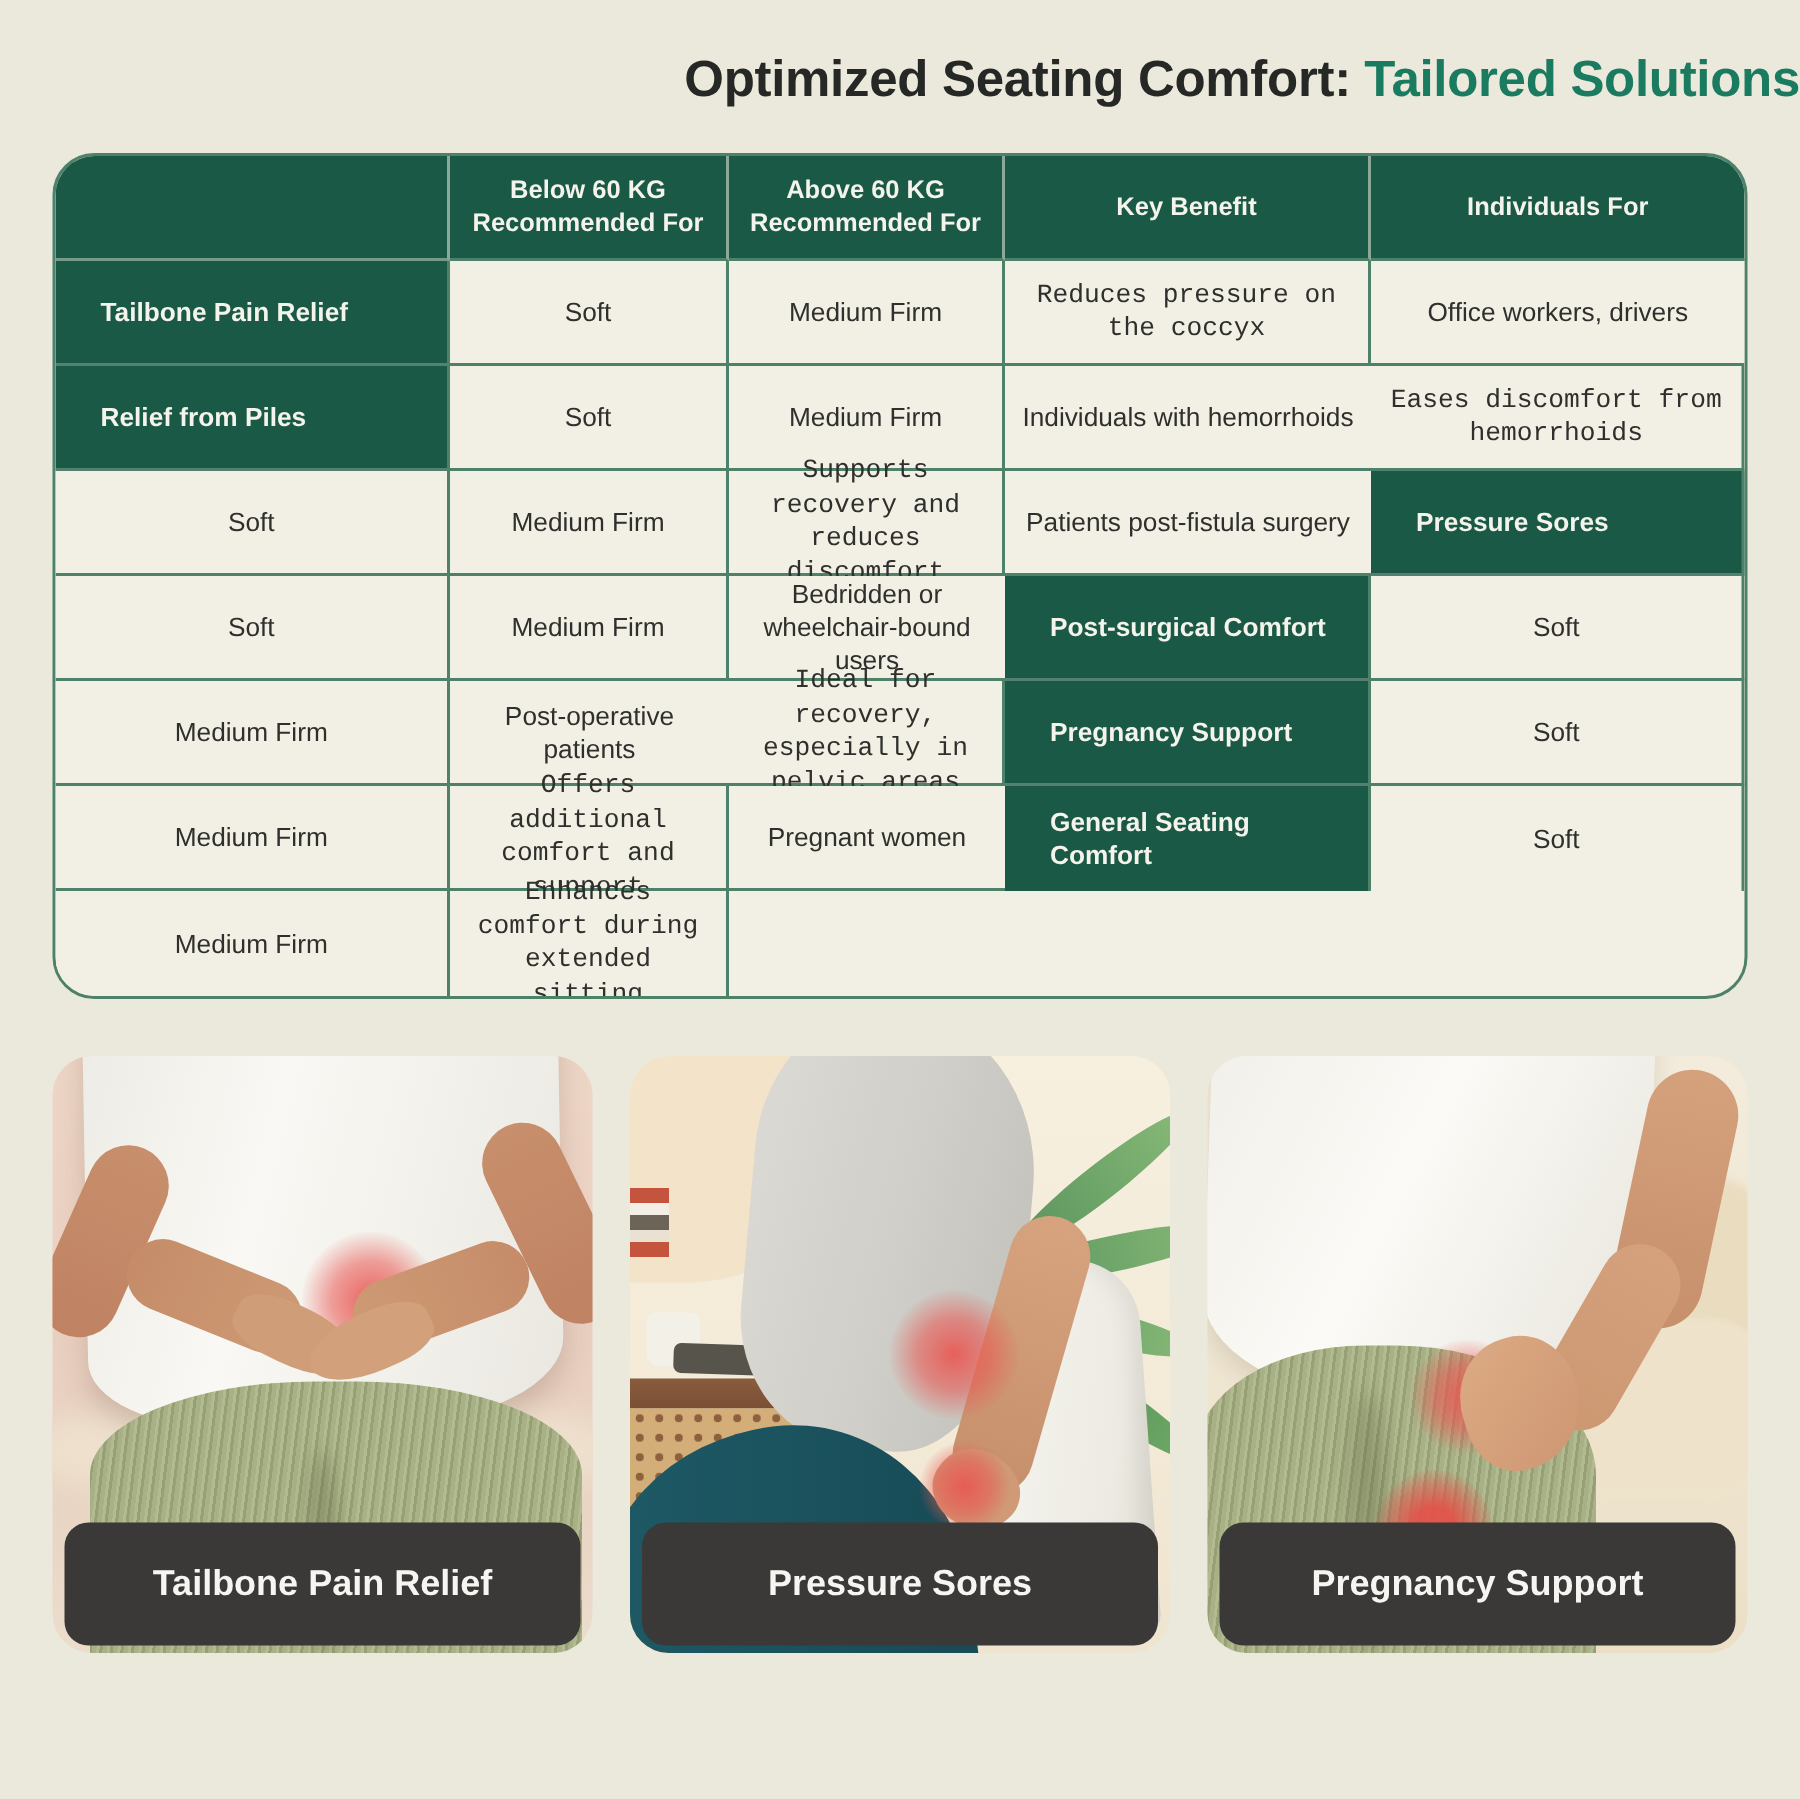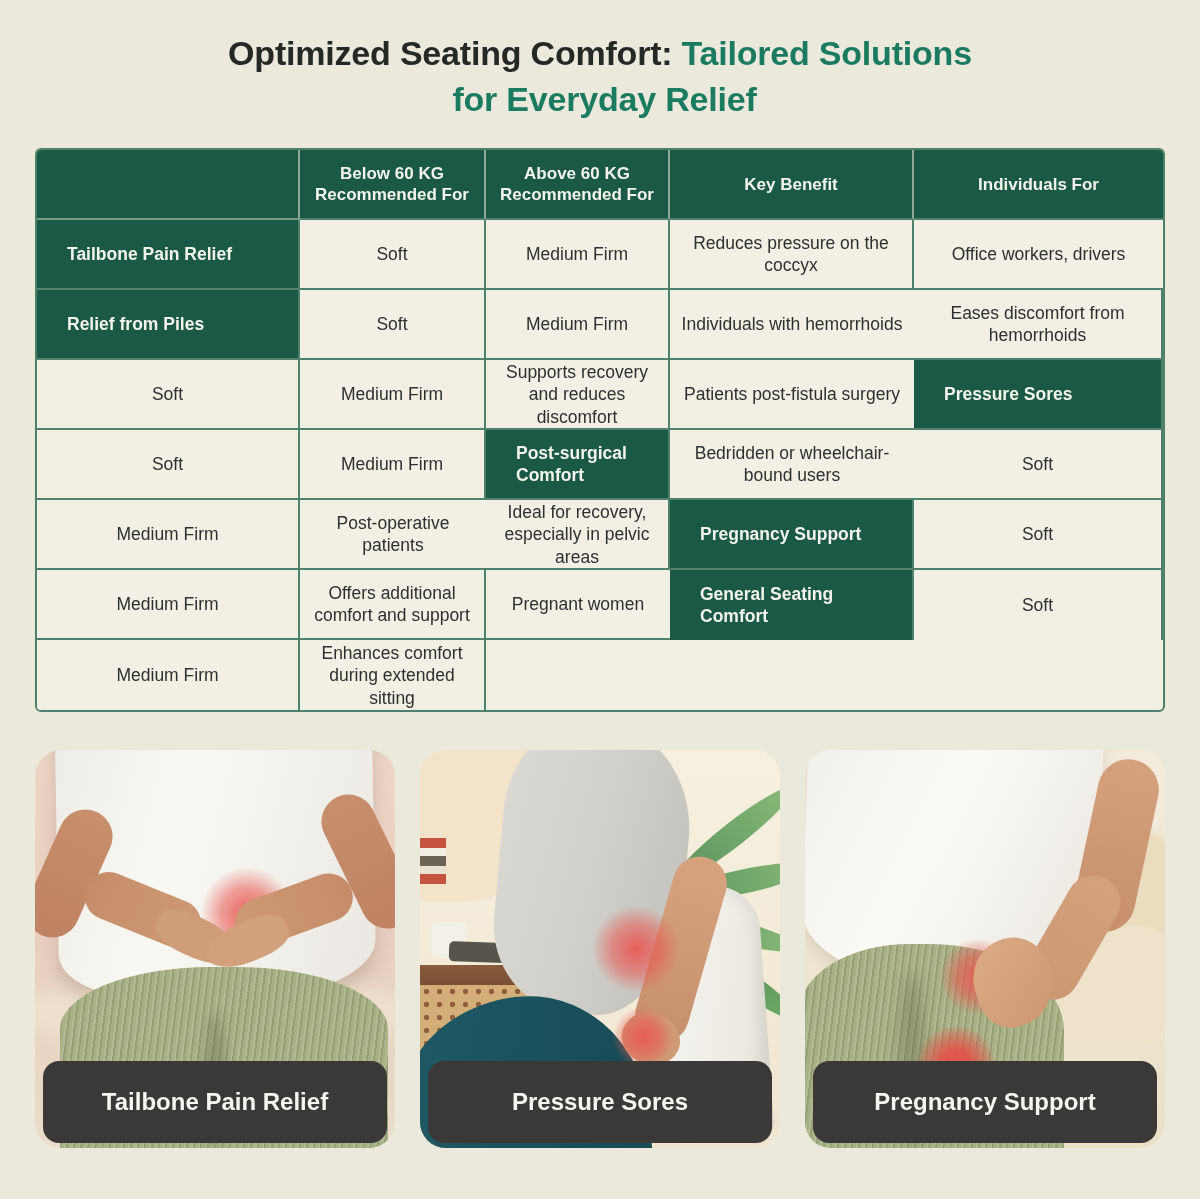--- a/index.html
+++ b/index.html
@@ -4,36 +4,36 @@
 <style>
   * { margin:0; padding:0; box-sizing:border-box; }
   html,body { width:1200px; height:1199px; }
   body {
     background:#ebe9dc;
     font-family:"Liberation Sans", sans-serif;
     overflow:hidden;
   }
   
   .title {
-    text-align:center;
+    text-align:right;
     padding-top:30px;
     font-size:34px;
     font-weight:bold;
     line-height:1.36;
     letter-spacing:-0.2px;
   }
   .t-dark  { color:#262826; }
   .t-green { color:#1b7b60; margin-left:9px; }
 
   
   .tablewrap {
     width:1130px;
     margin:26px auto 0;
     border:2px solid #4e8169;
-    border-radius:6px;
+    border-radius:28px;
     overflow:hidden;
     background:#f2f0e4;
   }
   .grid {
     display:grid;
     grid-template-columns:263px 186px 184px 244px 249px;
     grid-auto-rows:70px;
   }
   .cell {
     display:flex;
@@ -64,21 +64,21 @@
     font-weight:bold;
     font-size:17.5px;
     justify-content:flex-start;
     text-align:left;
     padding-left:30px;
     border-right:2px solid #4e8169;
     border-bottom:2px solid rgba(236,234,221,0.28);
   }
   .c5 { border-right:none !important; }
   .r8 { border-bottom:none !important; }
-  .benefit { padding:6px 8px; }
+  .benefit { padding:6px 8px;font-family:Liberation Mono, monospace; }
 
   
   .photos {
     display:flex;
     gap:25px;
     margin:38px 35px 0;
   }
   .card {
     position:relative;
     width:360px;
@@ -216,21 +216,20 @@
   .p3-pain1 { left:48%; top:57%; width:76px; height:76px; transform:translate(-50%,-50%); }
   .p3-pain2 { left:78%; top:32%; width:62px; height:62px; transform:translate(-50%,-50%); opacity:.8; }
   .p3-pain3 { left:42%; top:79%; width:78px; height:78px; transform:translate(-50%,-50%);
     background:radial-gradient(circle, rgba(226,83,74,0.95) 0% 26%, rgba(226,83,74,0.5) 52%, rgba(226,83,74,0) 74%); }
 </style>
 </head>
 <body>
 
 <h1 class="title">
   <span class="t-dark">Optimized Seating Comfort:</span><span class="t-green">Tailored Solutions</span><br>
-  <span class="t-green">for Everyday Relief</span>
 </h1>
 
 <div class="tablewrap">
   <div class="grid">
 
     <div class="cell hc c1"></div>
     <div class="cell hc">Below 60 KG Recommended For</div>
     <div class="cell hc">Above 60 KG Recommended For</div>
     <div class="cell hc">Key Benefit</div>
     <div class="cell hc c5">Individuals For</div>
@@ -248,23 +247,23 @@
     <div class="cell benefit">Eases discomfort from hemorrhoids</div>
 
     <div class="cell">Soft</div>
     <div class="cell">Medium Firm</div>
     <div class="cell benefit">Supports recovery and reduces discomfort</div>
     <div class="cell c5">Patients post-fistula surgery</div>
 
     <div class="cell rl">Pressure Sores</div>
     <div class="cell">Soft</div>
     <div class="cell">Medium Firm</div>
+    <div class="cell c5">Bedridden or wheelchair-bound users</div>
+
     <div class="cell rl">Post-surgical Comfort</div>
-
-    <div class="cell c5">Bedridden or wheelchair-bound users</div>
     <div class="cell">Soft</div>
     <div class="cell">Medium Firm</div>
     <div class="cell c5">Post-operative patients</div>
     <div class="cell benefit">Ideal for recovery, especially in pelvic areas</div>
 
     <div class="cell rl">Pregnancy Support</div>
     <div class="cell">Soft</div>
     <div class="cell">Medium Firm</div>
     <div class="cell benefit">Offers additional comfort and support</div>
     <div class="cell c5">Pregnant women</div>

